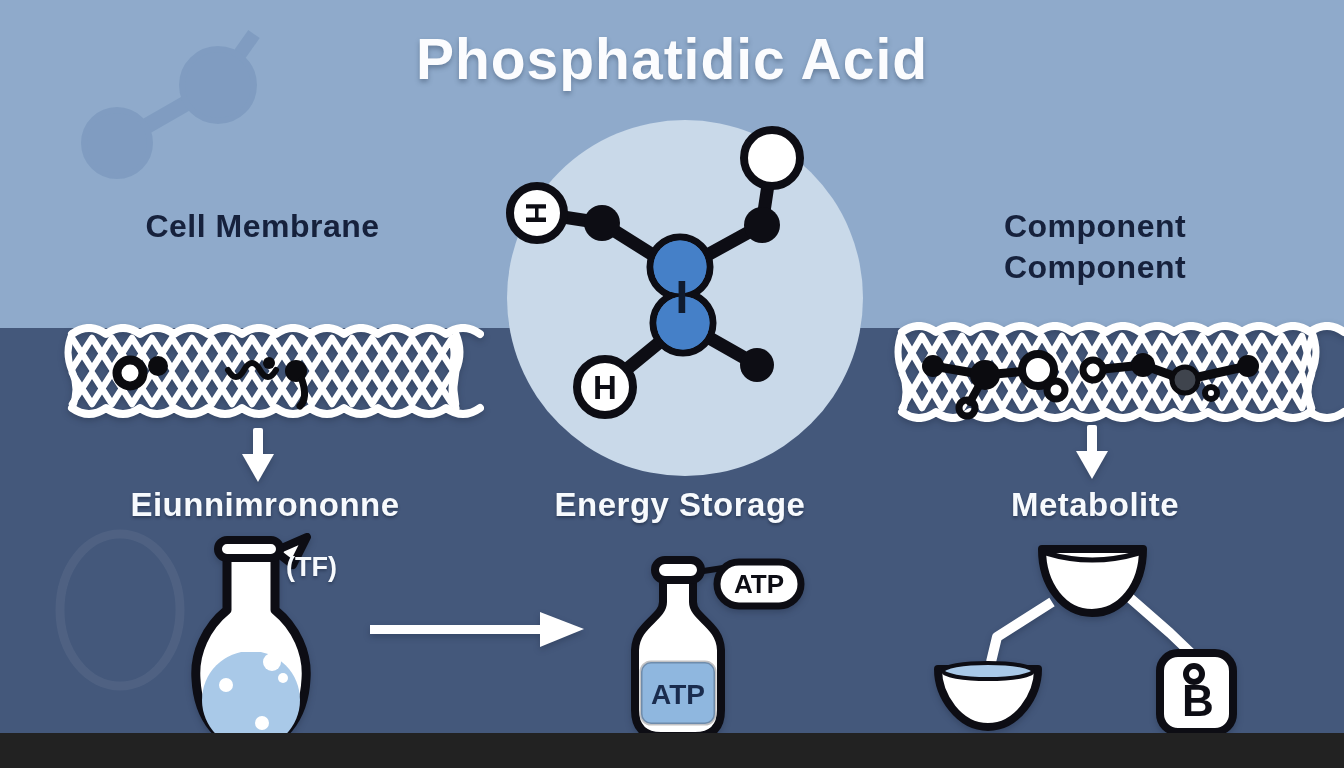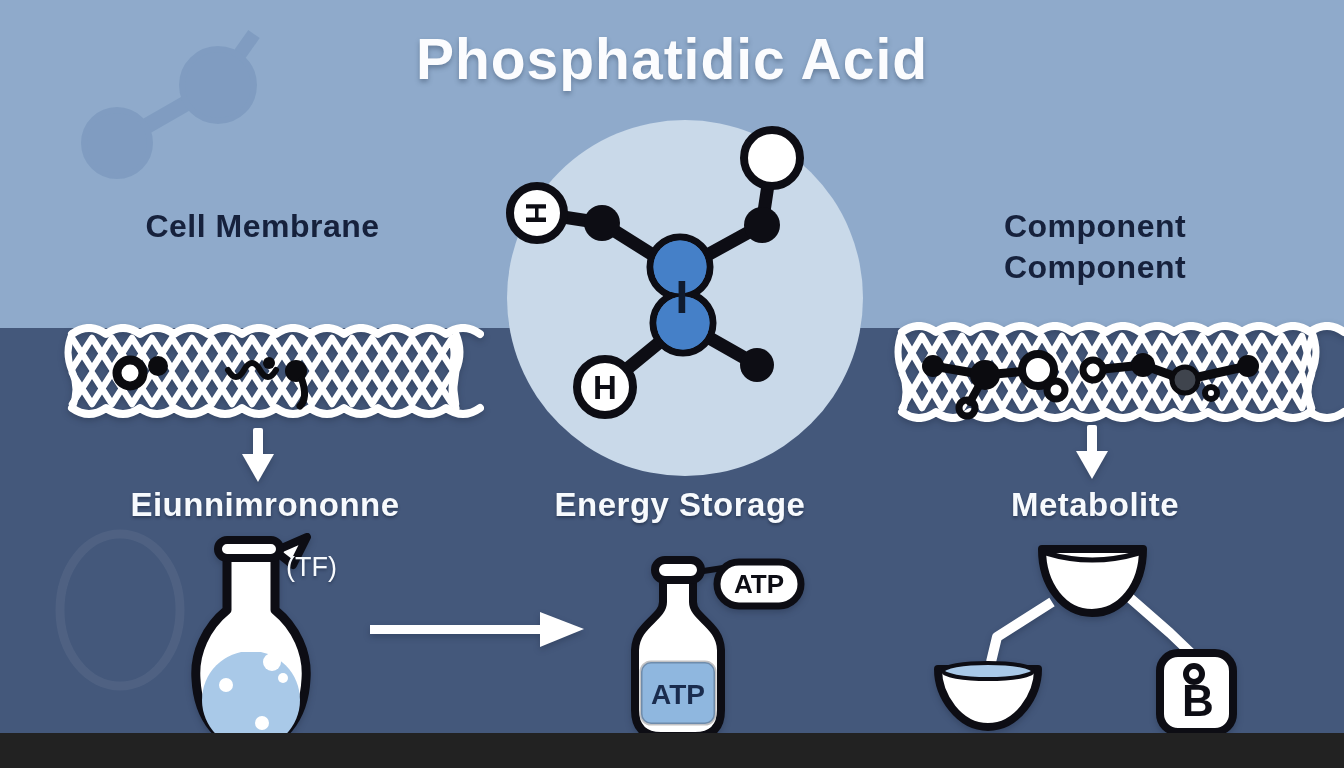--- a/index.html
+++ b/index.html
@@ -18,21 +18,21 @@
   .heading{
     position:absolute;font-size:32px;font-weight:bold;color:#16213C;
     text-align:center;line-height:41px;letter-spacing:.5px;
   }
   .wlabel{
     position:absolute;font-size:33px;font-weight:bold;color:#F7FAFD;
     text-align:center;text-shadow:0 2px 3px rgba(15,25,45,.45);letter-spacing:.5px;
   }
   .tf-label{
     position:absolute;left:286px;top:552px;width:100px;font-size:27px;
-    font-weight:normal;color:#F7FAFD;text-shadow:0 2px 3px rgba(15,25,45,.4);
+    font-weight:bold;color:#F7FAFD;text-shadow:0 2px 3px rgba(15,25,45,.4);
   }
   svg{position:absolute;overflow:visible;}
   .icon-shadow{filter:drop-shadow(0 3px 3px rgba(10,20,40,.25));}
   text{font-family:"Liberation Sans",sans-serif;font-weight:bold;}
 </style>
 </head>
 <body>
 
 <div class="stage">
 

